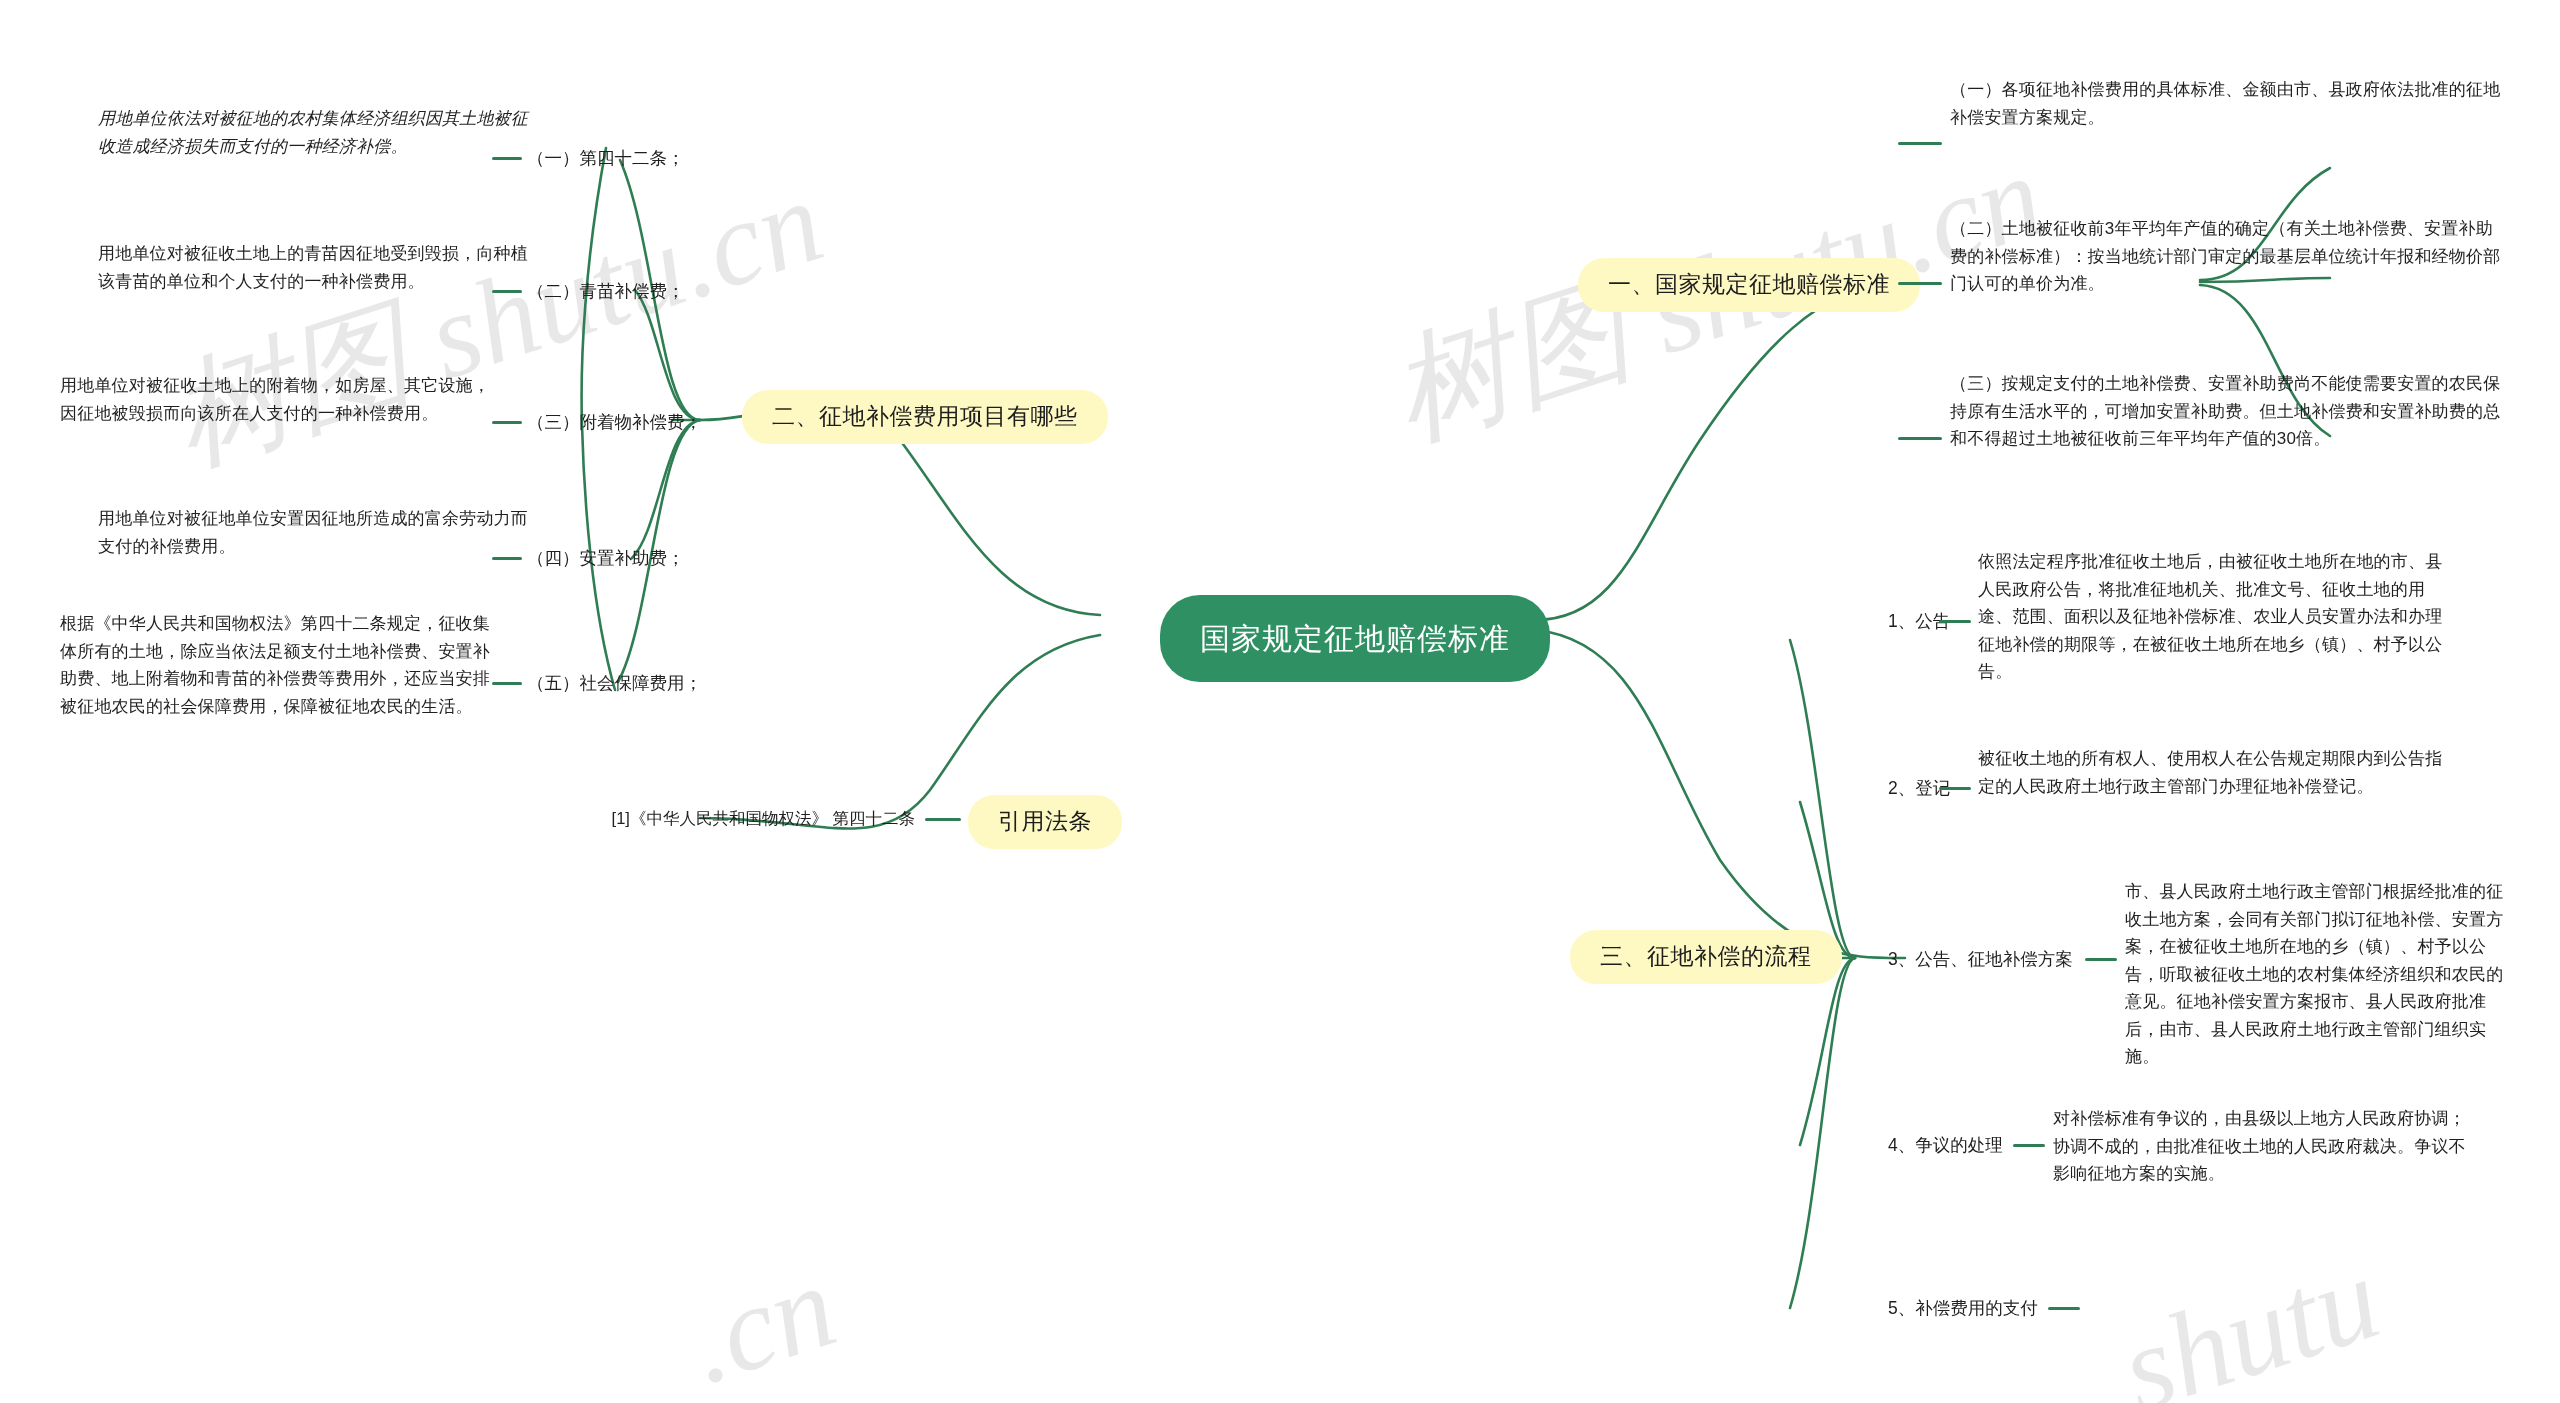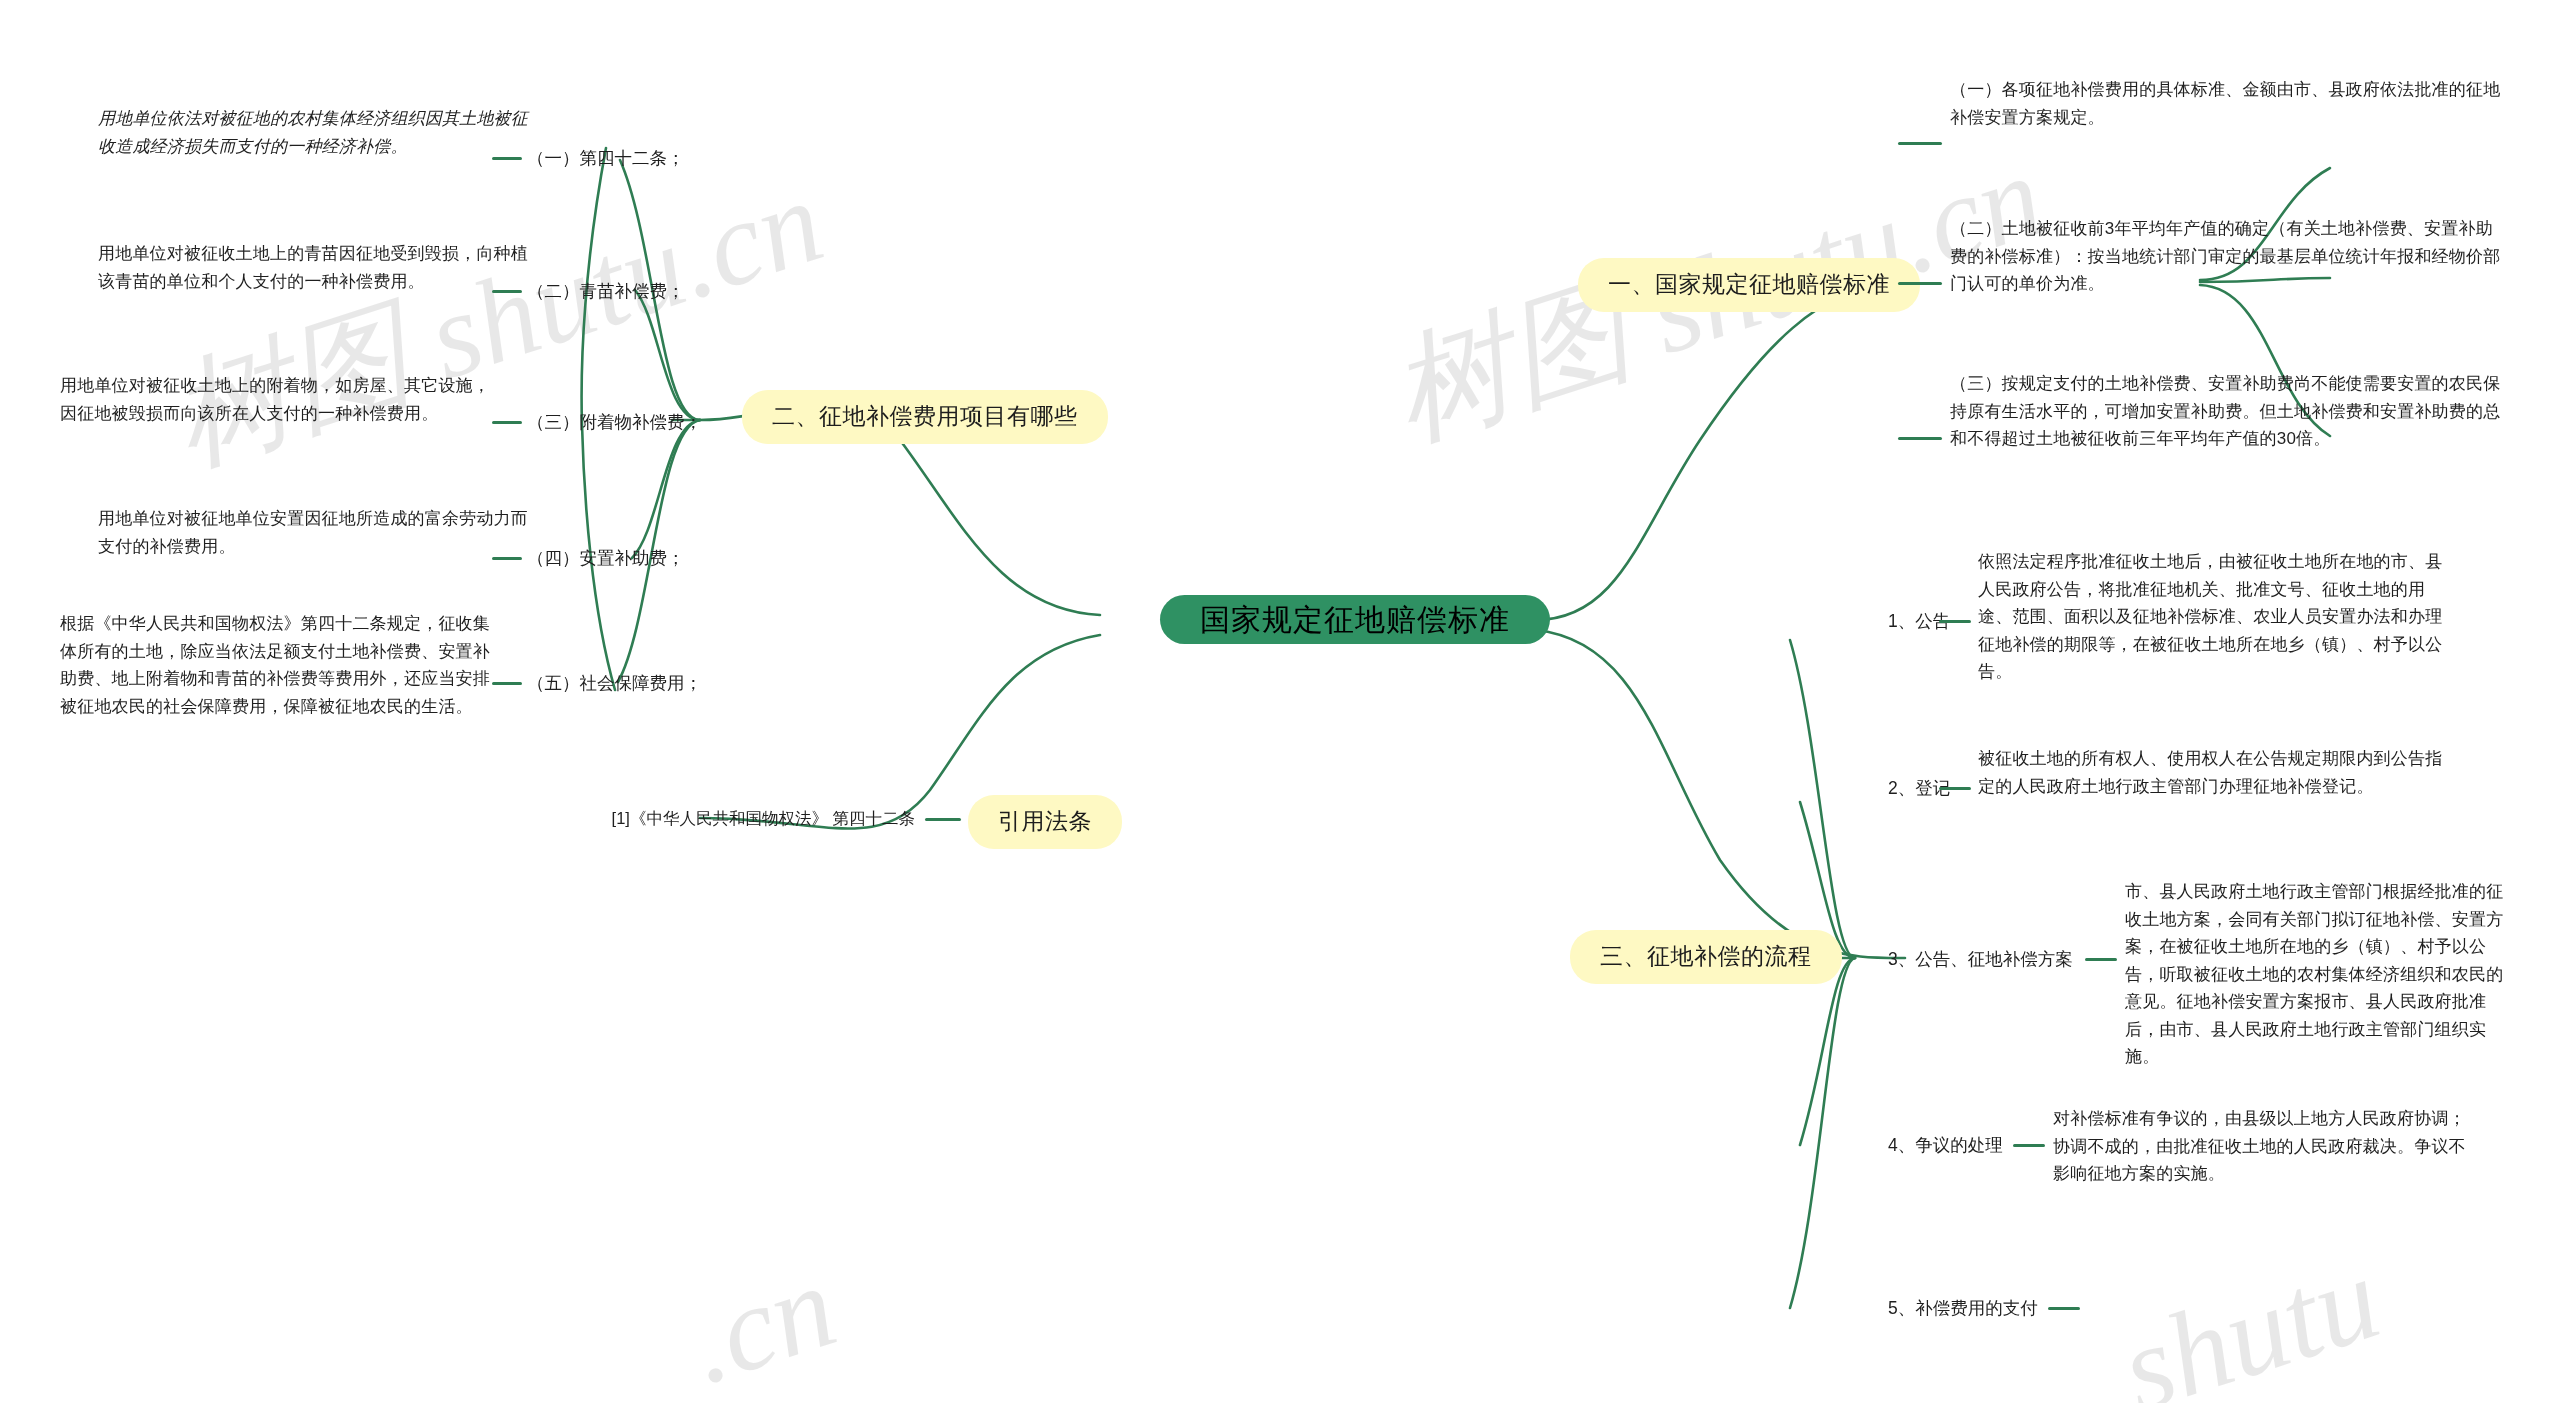--- a/index.html
+++ b/index.html
@@ -26,25 +26,25 @@
     height: 1403px;
     pointer-events: none;
   }
   .node {
     position: absolute;
     box-sizing: border-box;
   }
   
   .root-node {
     background: #2f9163;
-    color: #000000;
+    color: #ffffff;
     border-radius: 40px;
     font-size: 30px;
     line-height: 1.3;
-    padding: 5px 40px;
+    padding: 24px 40px;
     white-space: nowrap;
     letter-spacing: 1px;
   }
   
   .l1-node {
     background: #fef9c3;
     color: #1d1d1d;
     border-radius: 26px;
     font-size: 23px;
     line-height: 1.3;

